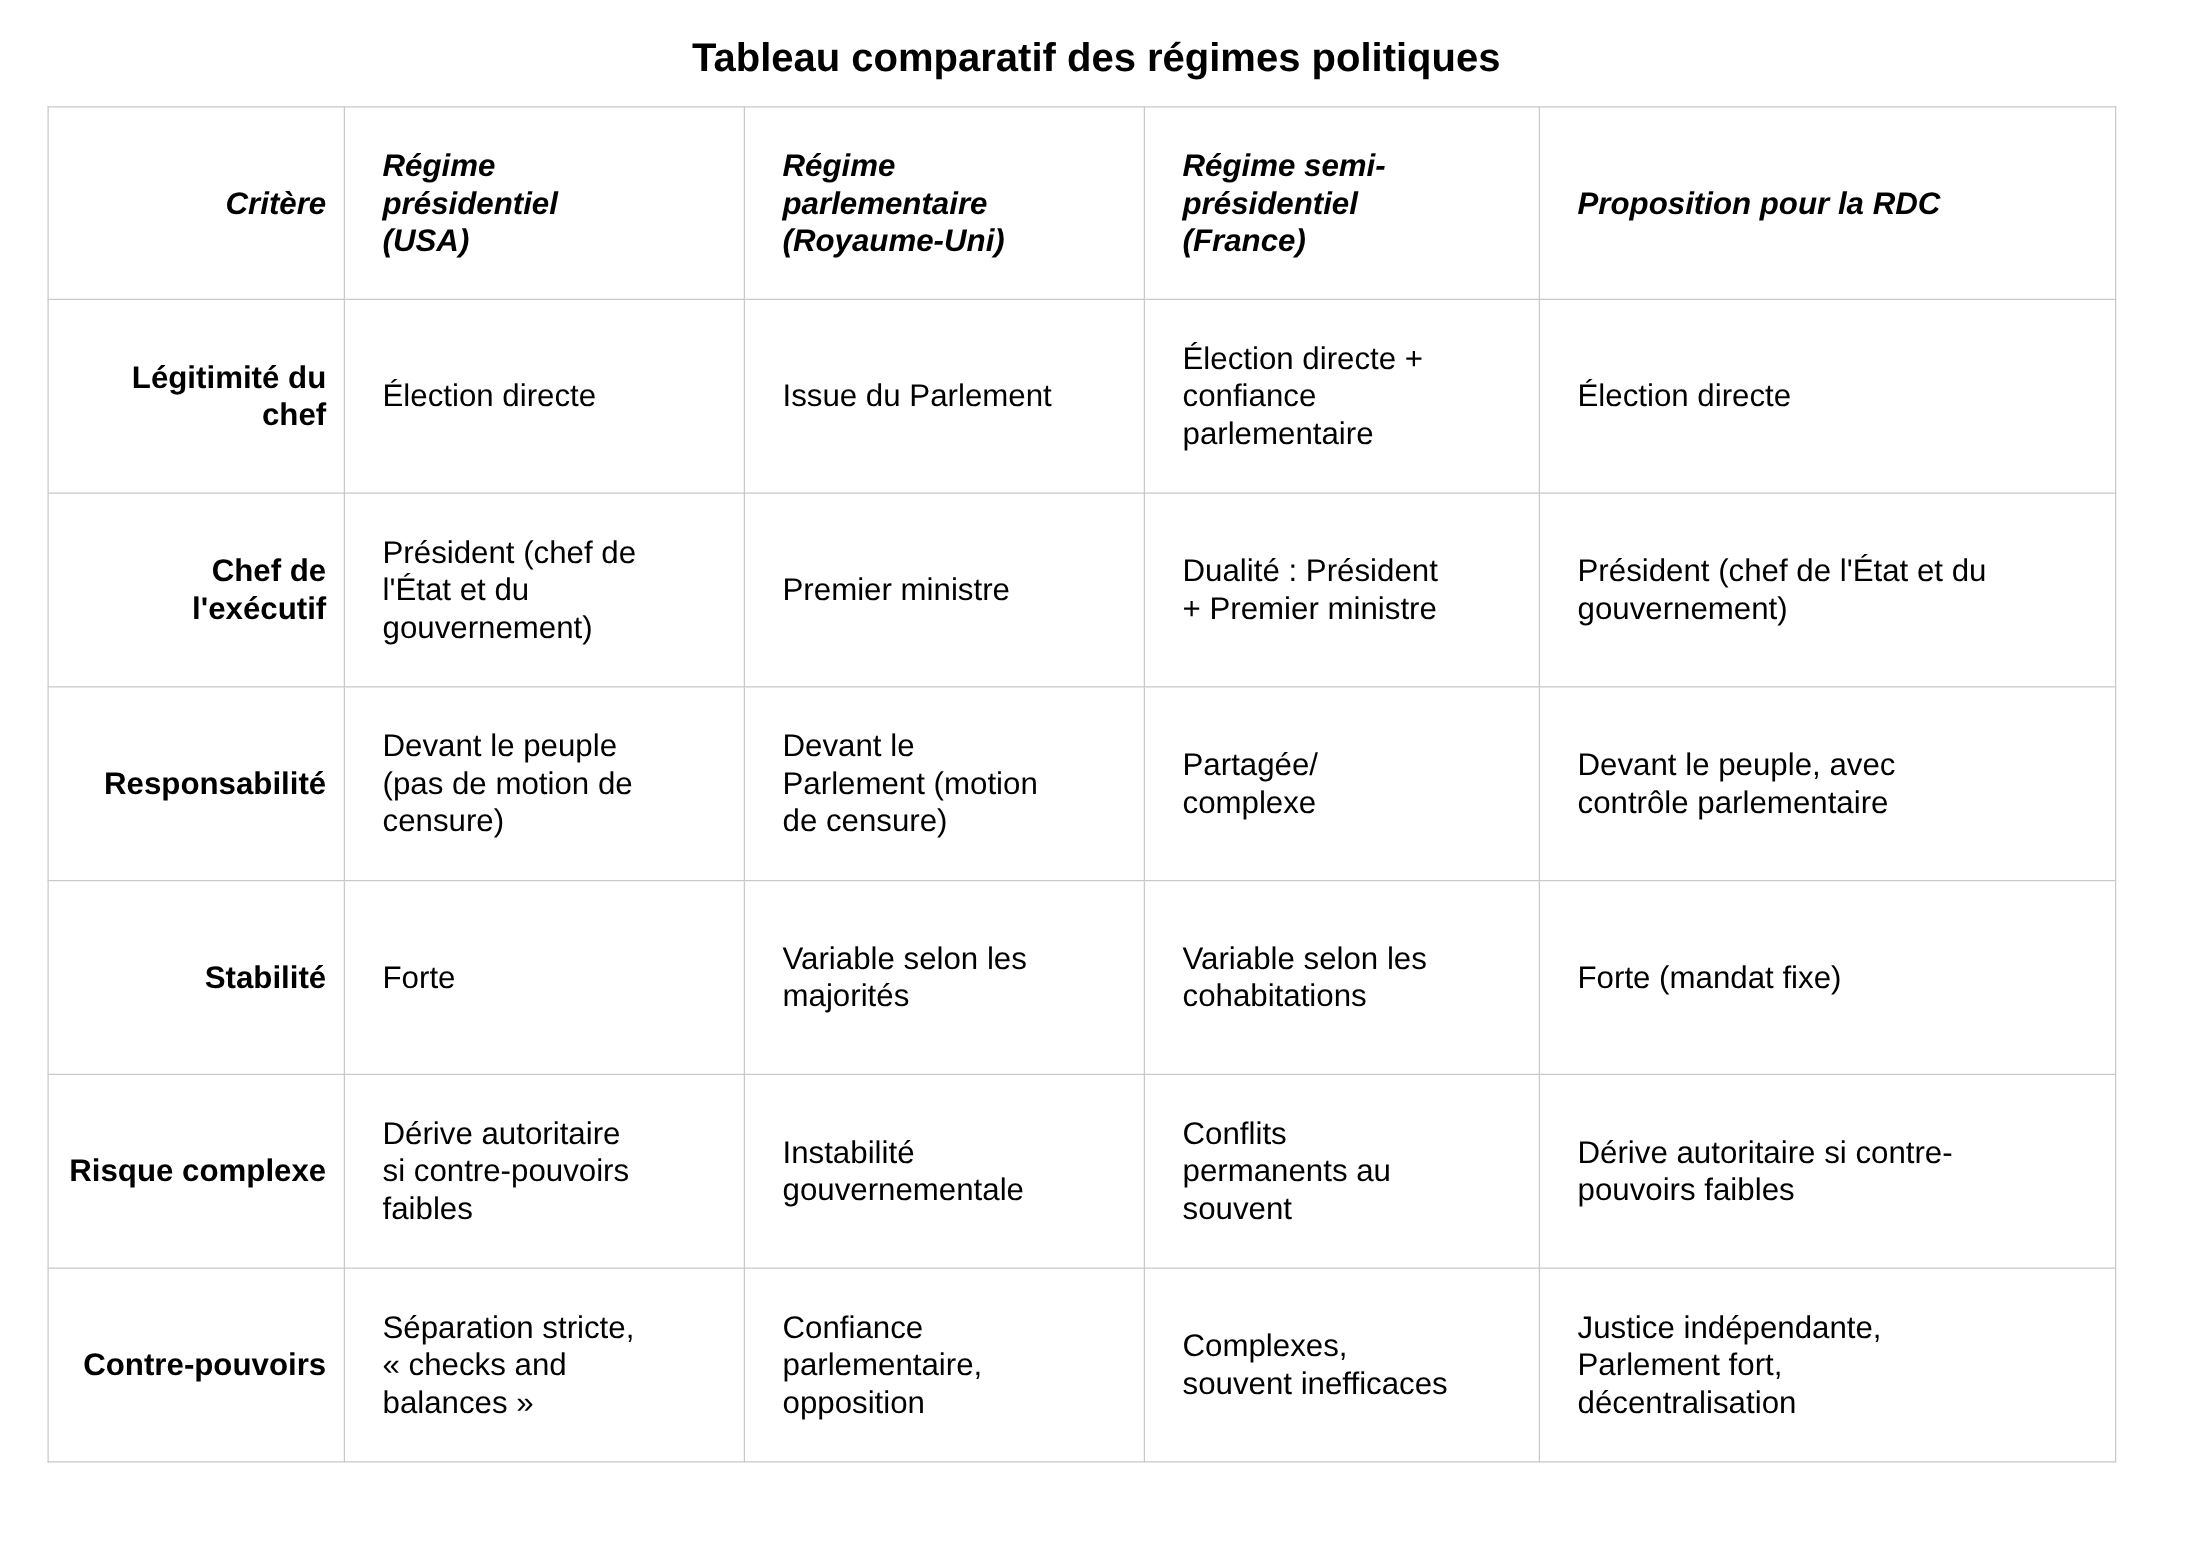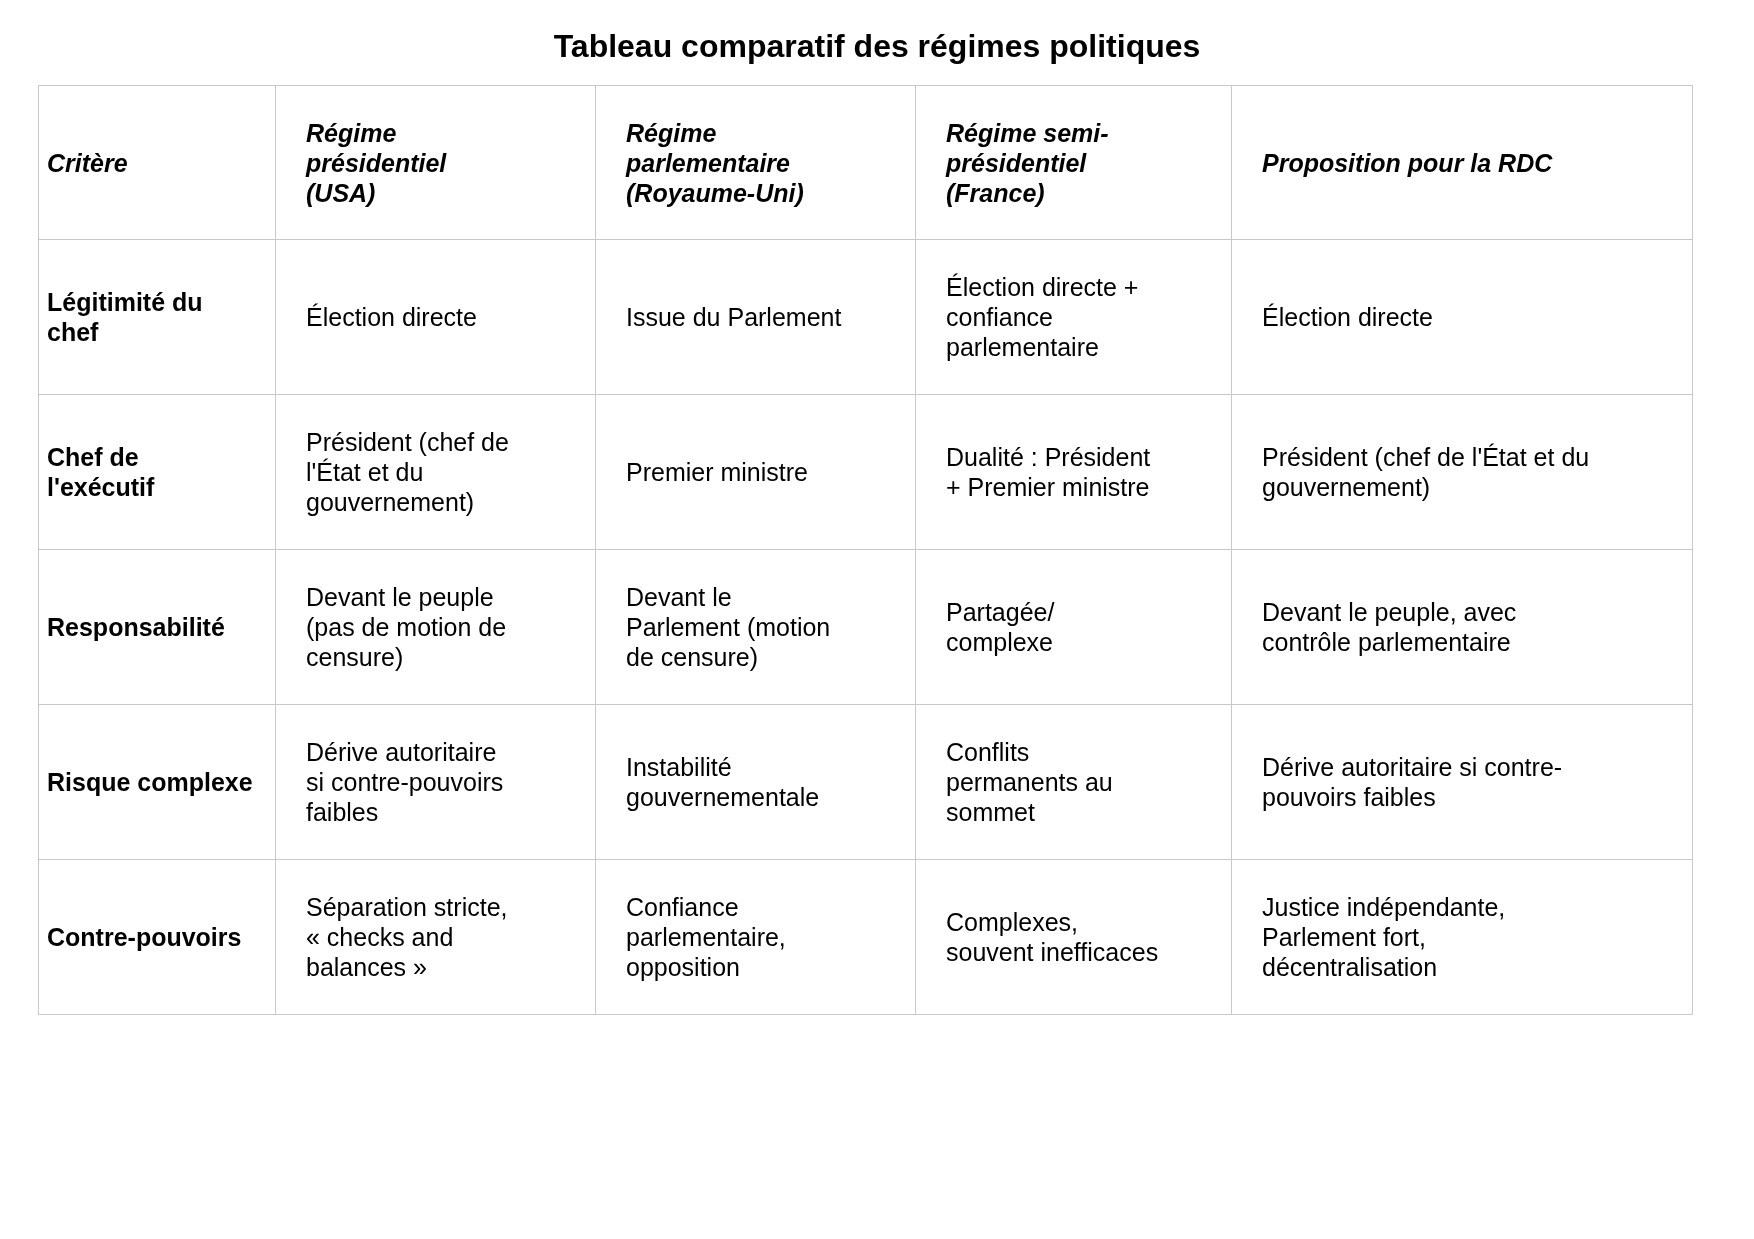--- a/index.html
+++ b/index.html
@@ -52,20 +52,21 @@
     font-style: italic;
   }
   table.compare tbody tr {
     height: 155px;
   }
   table.compare th.crit,
   table.compare td.crit {
     padding-left: 8px;
     font-weight: bold;
     font-style: normal;
+    text-align: right;
   }
   table.compare thead th.crit {
     font-style: italic;
   }
 </style>
 </head>
 <body>
 
 <div class="doc-title">Tableau comparatif des régimes politiques</div>
 
@@ -122,29 +123,38 @@
 censure)</td>
       <td>Devant le
 Parlement (motion
 de censure)</td>
       <td>Partagée/
 complexe</td>
       <td>Devant le peuple, avec
 contrôle parlementaire</td>
     </tr>
     <tr>
+      <td class="crit">Stabilité</td>
+      <td>Forte</td>
+      <td>Variable selon les
+majorités</td>
+      <td>Variable selon les
+cohabitations</td>
+      <td>Forte (mandat fixe)</td>
+    </tr>
+    <tr>
       <td class="crit">Risque complexe</td>
       <td>Dérive autoritaire
 si contre-pouvoirs
 faibles</td>
       <td>Instabilité
 gouvernementale</td>
       <td>Conflits
 permanents au
-sommet</td>
+souvent</td>
       <td>Dérive autoritaire si contre-
 pouvoirs faibles</td>
     </tr>
     <tr>
       <td class="crit">Contre-pouvoirs</td>
       <td>Séparation stricte,
 « checks and
 balances »</td>
       <td>Confiance
 parlementaire,

